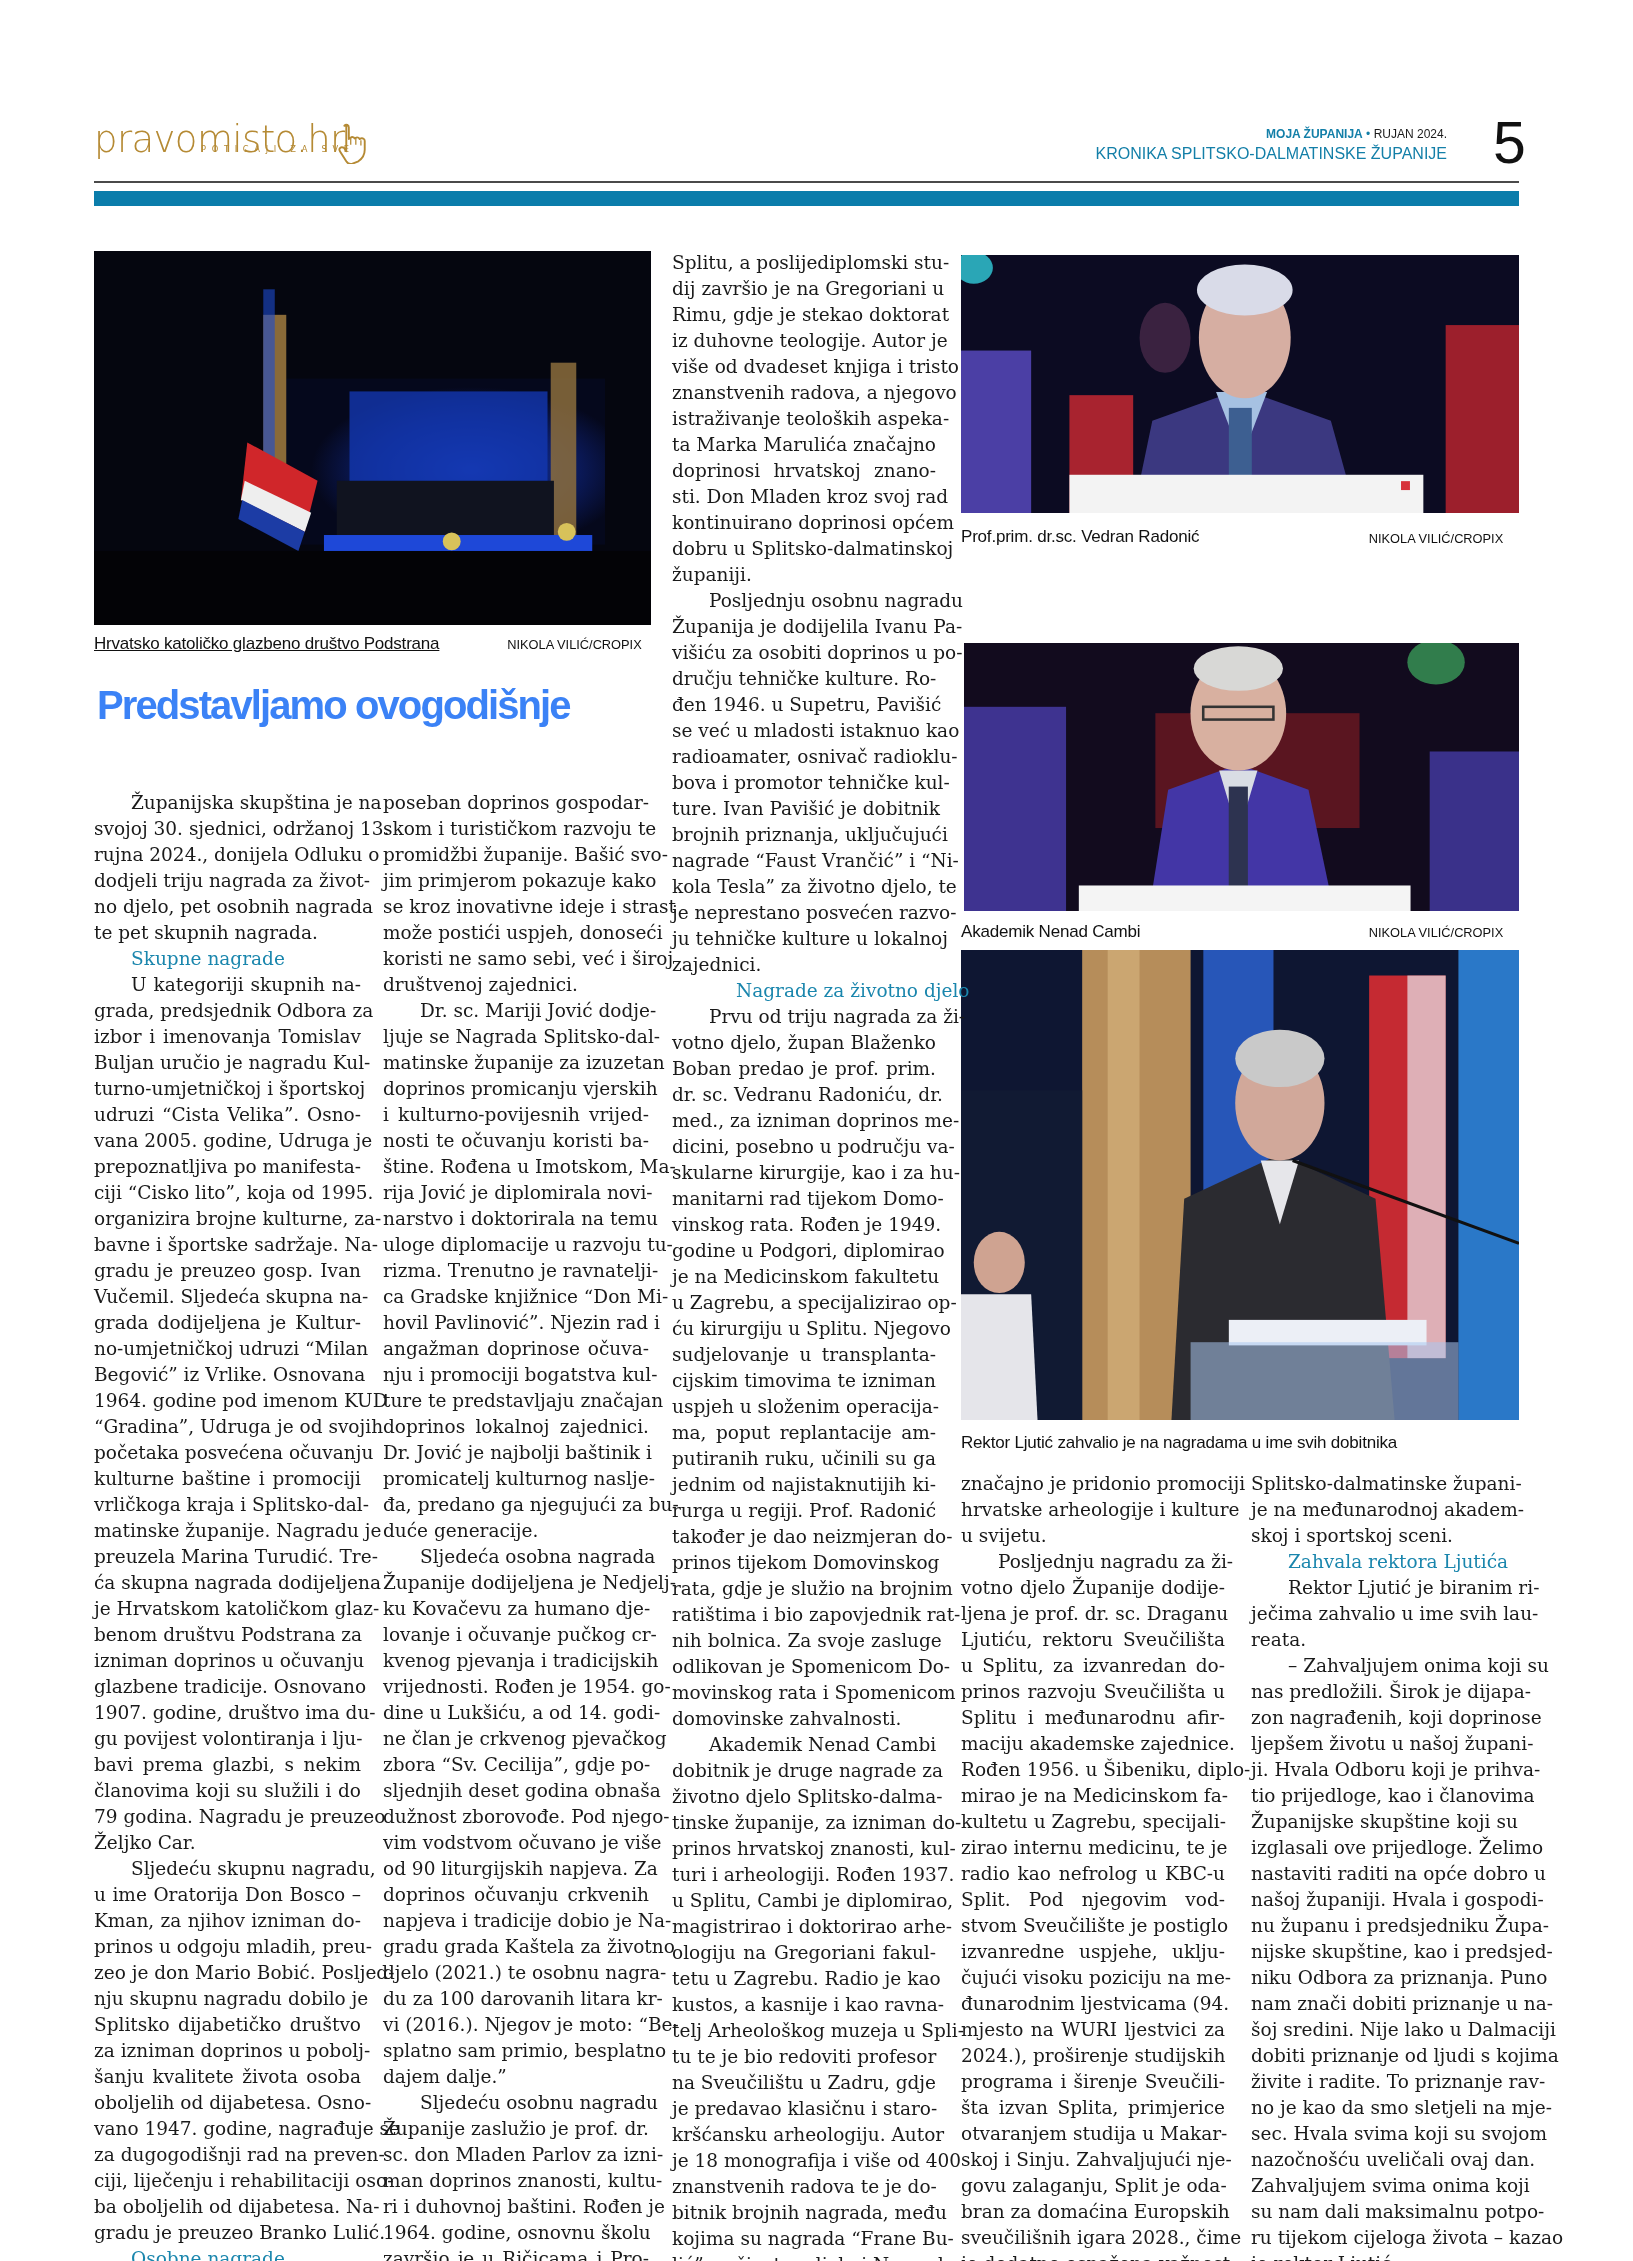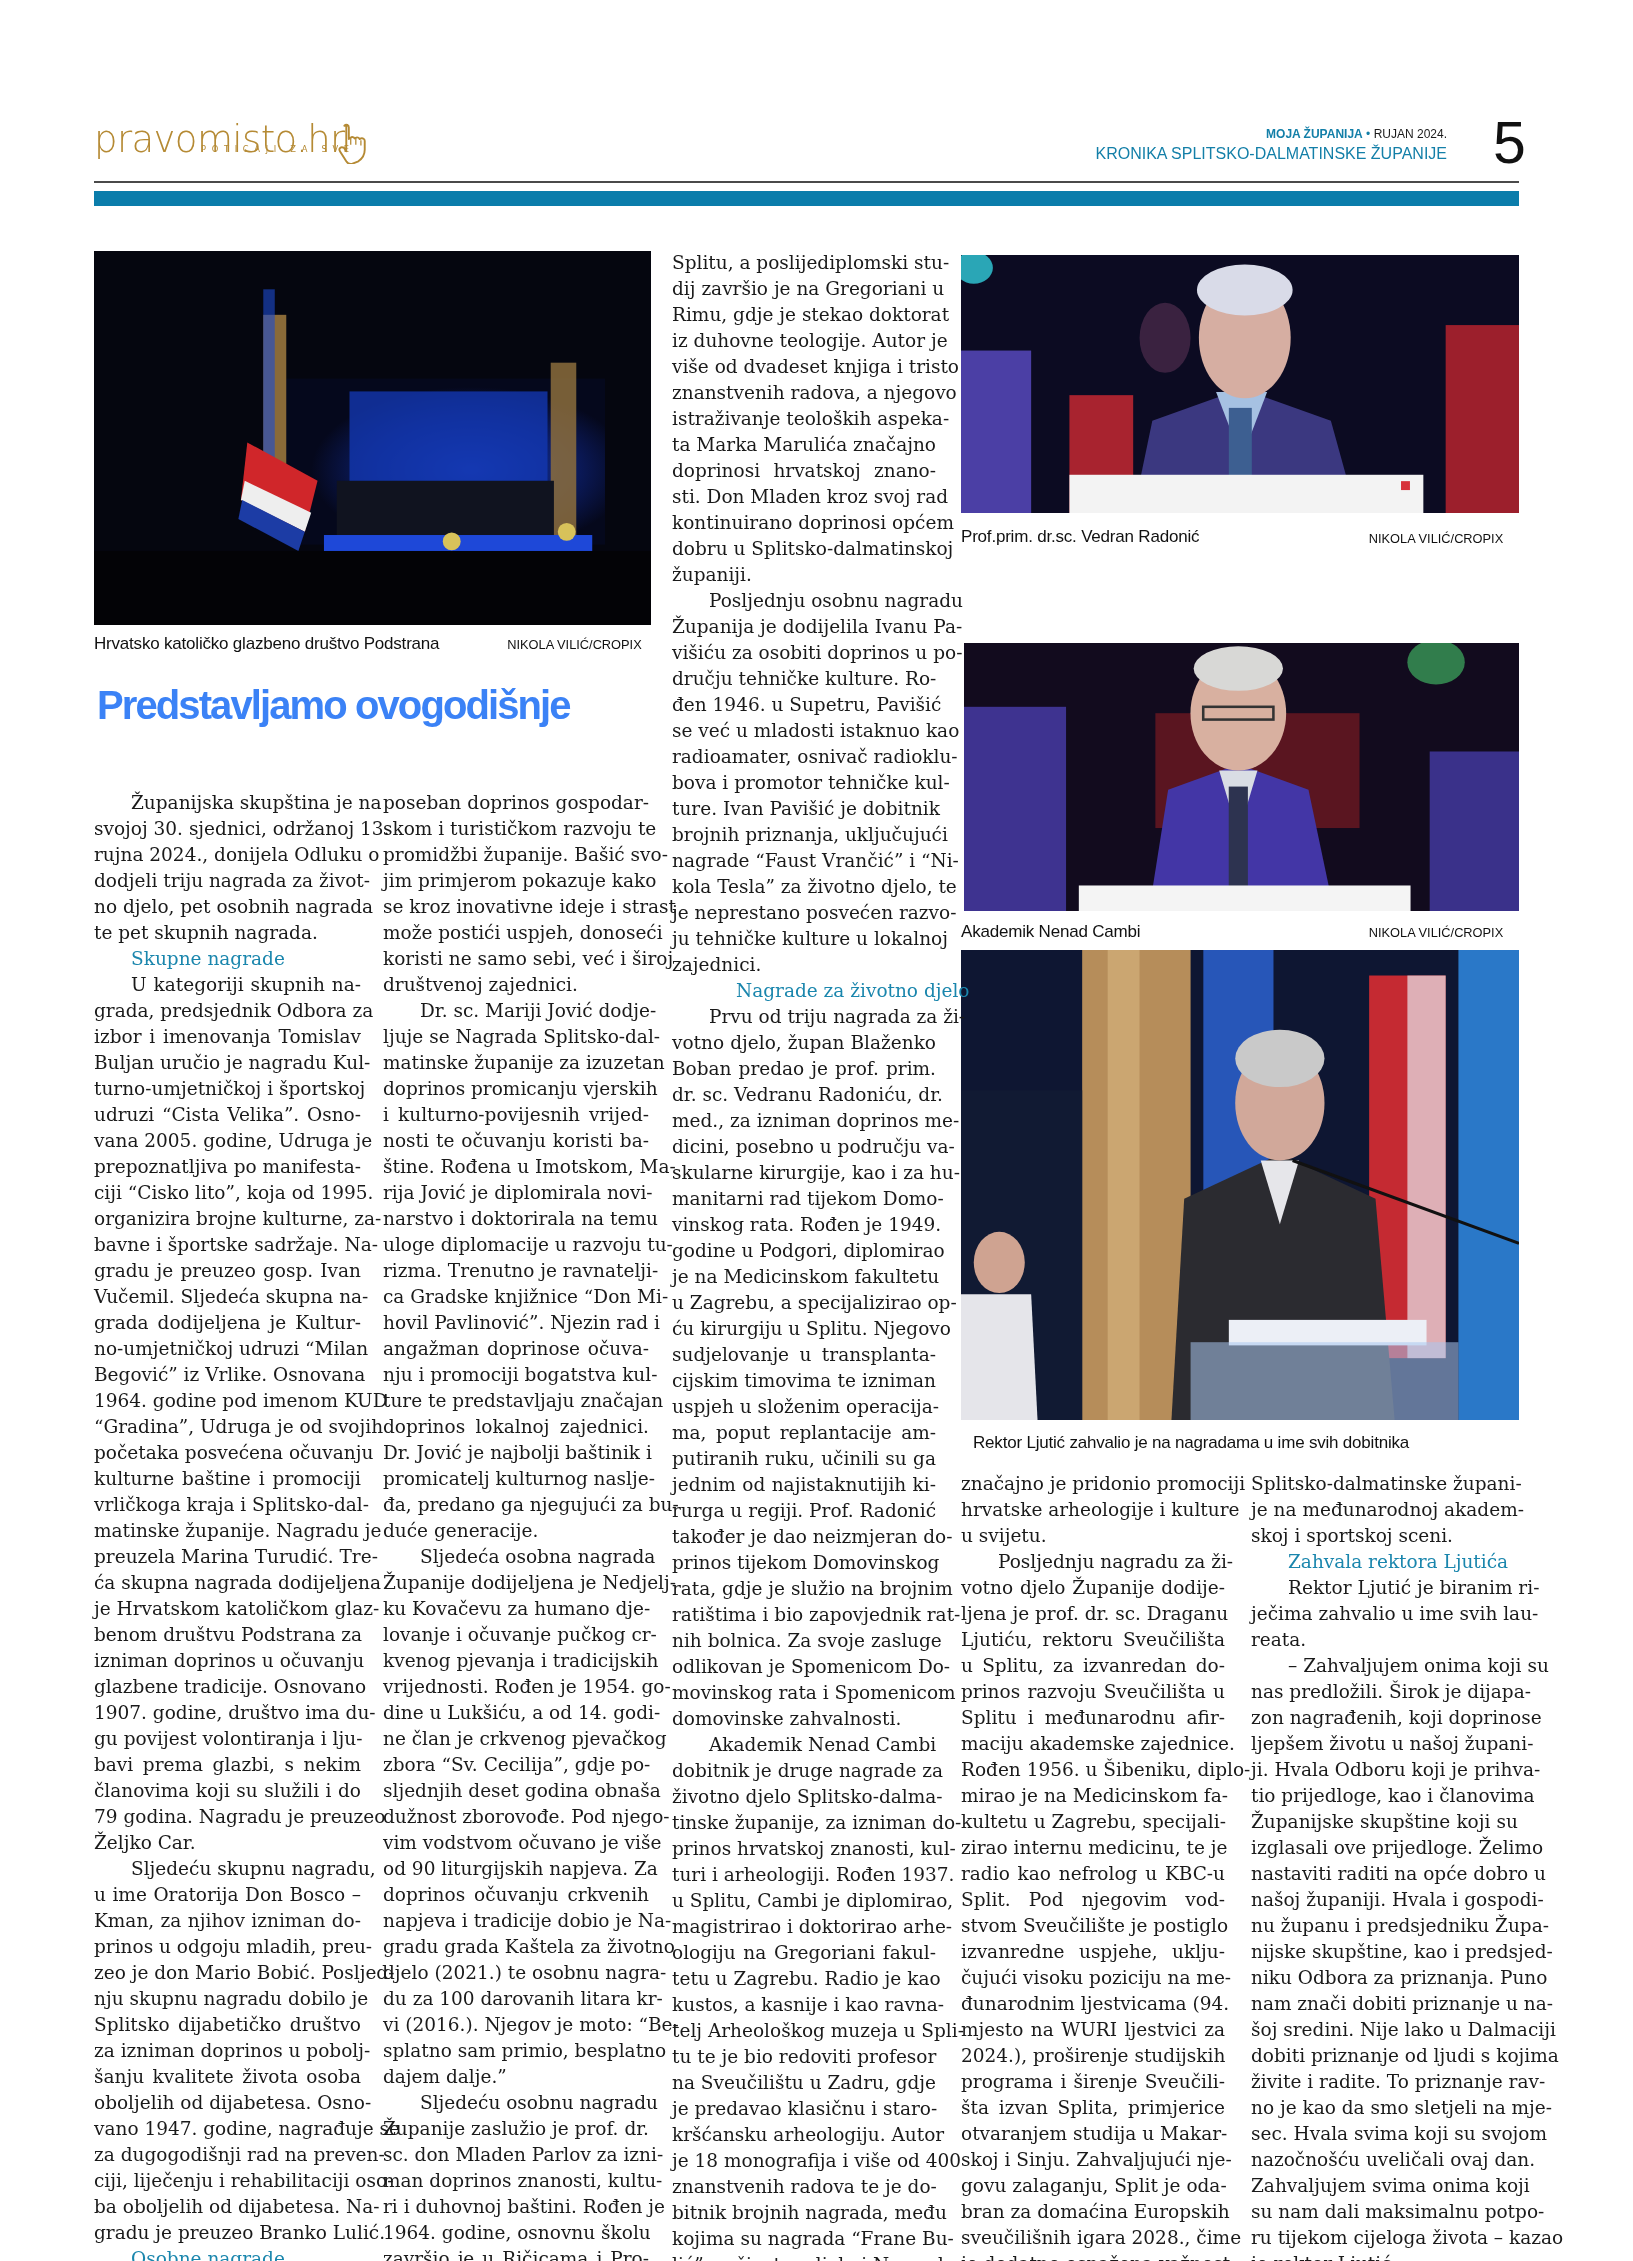--- a/index.html
+++ b/index.html
@@ -83,21 +83,21 @@
     <polygon points="240,300 350,360 330,440 230,390" fill="#d0262a"></polygon>
     <polygon points="236,360 340,410 330,440 230,390" fill="#eeeeee"></polygon>
     <polygon points="232,390 330,440 320,470 226,420" fill="#1c3ca5"></polygon>
     <rect x="380" y="360" width="340" height="95" fill="#10131f"></rect>
     <rect x="360" y="445" width="420" height="30" fill="#1e48d8"></rect>
     <rect x="0" y="470" width="872" height="116" fill="#030306"></rect>
     <circle cx="560" cy="455" r="14" fill="#d8c25a"></circle>
     <circle cx="740" cy="440" r="14" fill="#d8c25a"></circle>
   </svg>
 </div>
-<div class="abs caption" style="left:94px; top:634px;">Hrvatsko katoličko glazbeno društvo Podstrana</div>
+<div class="abs caption" style="left:94px; top:634px;text-decoration:underline;">Hrvatsko katoličko glazbeno društvo Podstrana</div>
 <div class="abs credit credit-right" style="left:498px; top:637px; width:153px;">NIKOLA VILIĆ/CROPIX</div>
 
 <h1 class="abs headline" style="margin:0;">
   <div>Predstavljamo ovogodišnje</div>
 </h1>
 
 <div class="abs photo" style="left:961px; top:255px; width:558px; height:258px;">
   <svg viewBox="0 0 875 405" preserveAspectRatio="none">
     <rect width="875" height="405" fill="#0c0b22"></rect>
     <ellipse cx="20" cy="20" rx="30" ry="25" fill="#2aa6b6"></ellipse>
@@ -150,21 +150,21 @@
     <path d="M0 540 L110 540 L120 737 L0 737 Z" fill="#e5e5ea"></path>
     <path d="M330 737 L350 390 L500 320 L650 390 L680 737 Z" fill="#2b2b30"></path>
     <path d="M470 330 L500 430 L530 330 Z" fill="#e6e6ea"></path>
     <ellipse cx="500" cy="240" rx="70" ry="90" fill="#d1a89a"></ellipse>
     <ellipse cx="500" cy="170" rx="70" ry="45" fill="#c9c9c9"></ellipse>
     <rect x="420" y="580" width="310" height="40" fill="#eceff6"></rect>
     <rect x="360" y="615" width="420" height="122" fill="#a9c7ee" opacity="0.55"></rect>
     <line x1="520" y1="330" x2="875" y2="460" stroke="#111" stroke-width="5"></line>
   </svg>
 </div>
-<div class="abs caption" style="left:961px; top:1433px;margin-left:12px;">Rektor Ljutić zahvalio je na nagradama u ime svih dobitnika</div>
+<div class="abs caption" style="left:961px; top:1433px;">Rektor Ljutić zahvalio je na nagradama u ime svih dobitnika</div>
 
 <div class="abs col" id="col1" style="left:94px; top:790px; width:267px;">
     <div class="ln ind">Županijska skupština je na</div>
     <div class="ln">svojoj 30. sjednici, održanoj 13.</div>
     <div class="ln">rujna 2024., donijela Odluku o</div>
     <div class="ln">dodjeli triju nagrada za život-</div>
     <div class="ln">no djelo, pet osobnih nagrada</div>
     <div class="ln last">te pet skupnih nagrada.</div>
     <div class="ln sub ind">Skupne nagrade</div>
     <div class="ln ind">U kategoriji skupnih na-</div>

